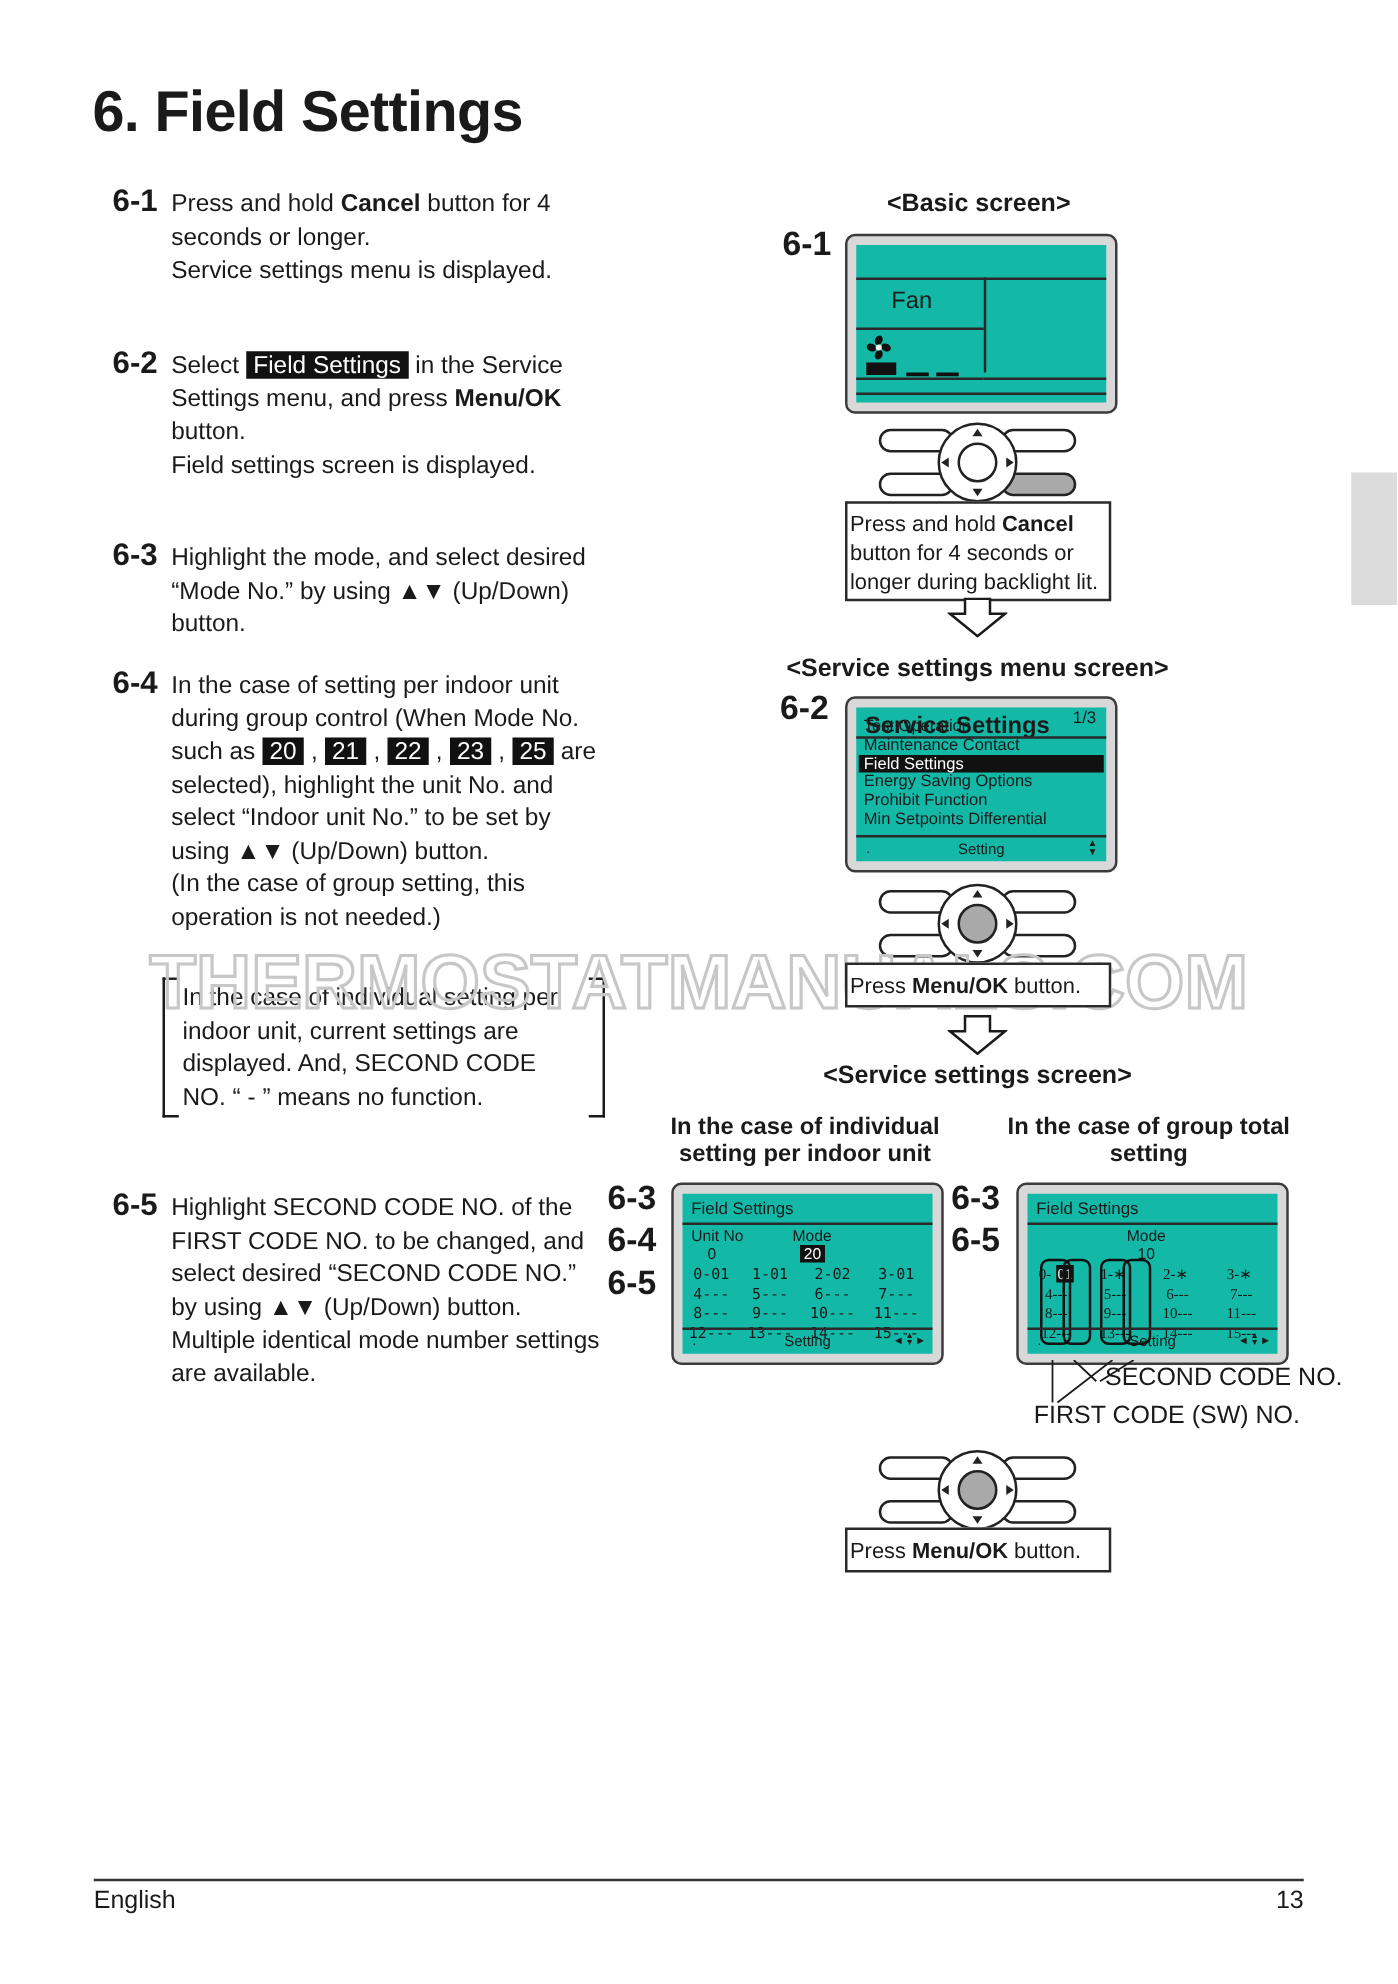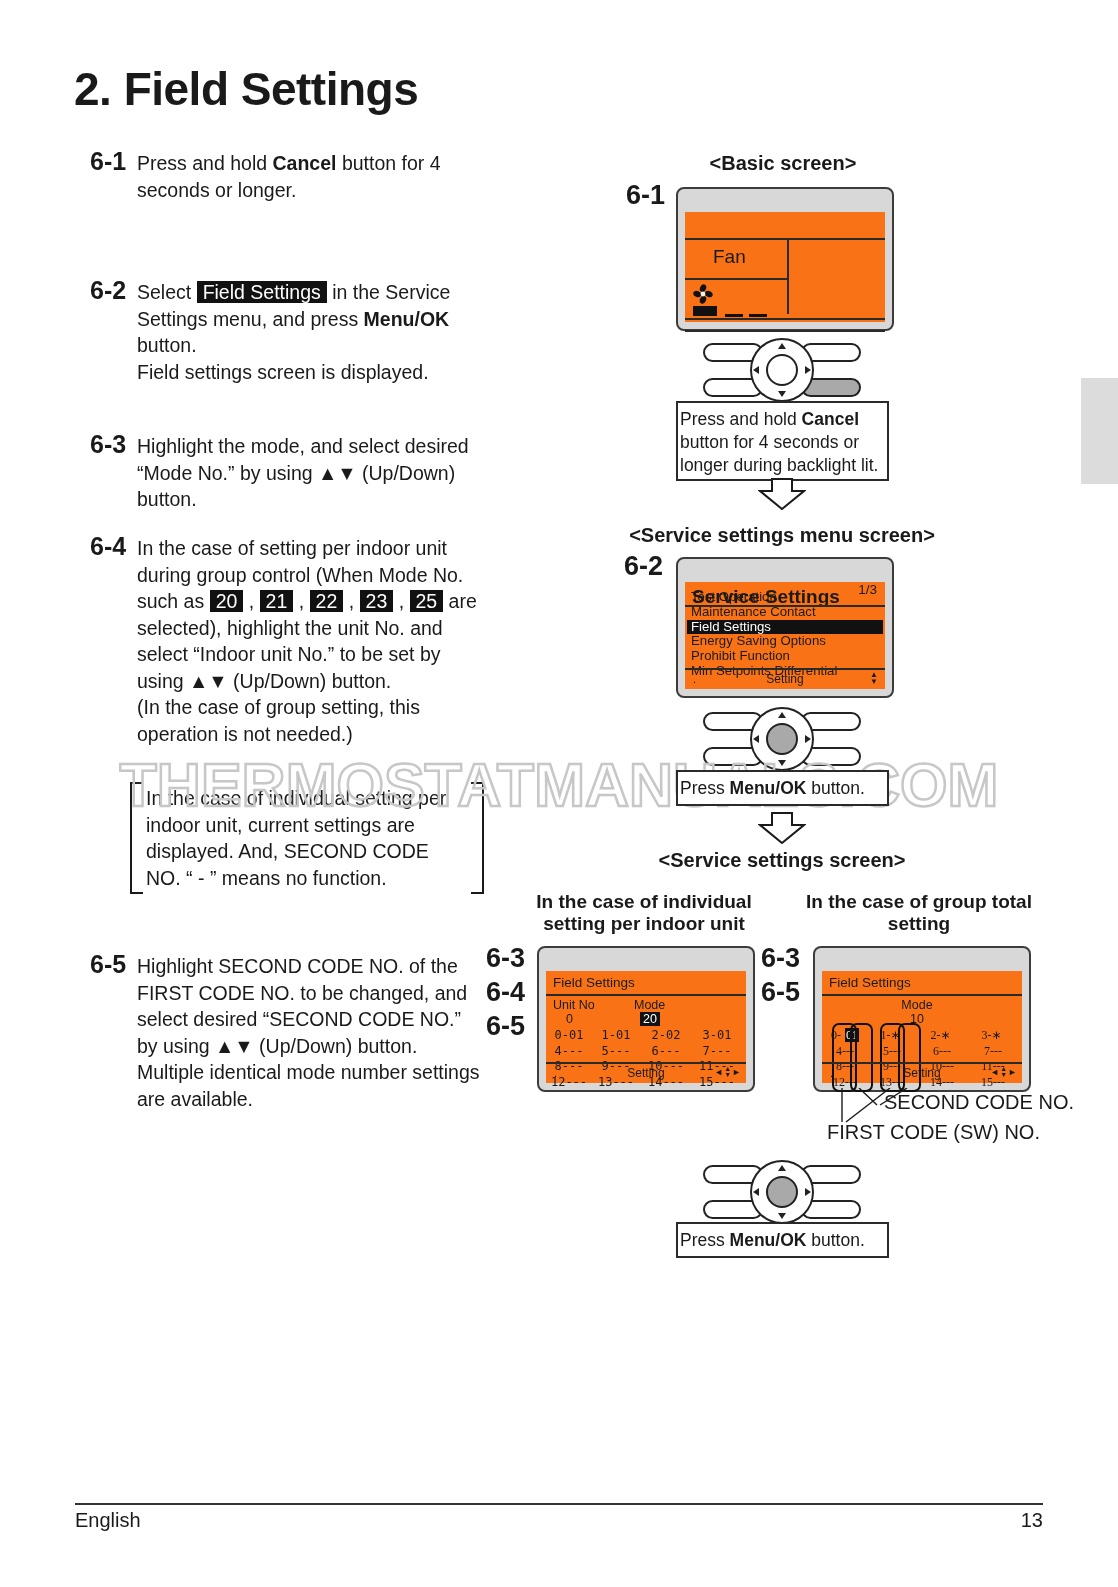--- a/index.html
+++ b/index.html
@@ -16,21 +16,21 @@
   .note{position:absolute;left:130px;width:322px;font-size:19.5px;line-height:26.5px;padding:3px 16px;}
   .note::before,.note::after{content:"";position:absolute;top:0;bottom:0;width:11px;
       border-top:2.5px solid #1a1a1a;border-bottom:2.5px solid #1a1a1a;}
   .note::before{left:0;border-left:2.5px solid #1a1a1a;}
   .note::after{right:0;border-right:2.5px solid #1a1a1a;}
   .note p{margin:0;}
   
   .dhead{position:absolute;font-size:20px;font-weight:bold;text-align:center;}
   .bignum{position:absolute;font-size:27px;font-weight:bold;}
   .screen{position:absolute;width:214px;background:#d8d8d8;border:2px solid #3c3c3c;border-radius:8px;}
-  .screen-inner{position:absolute;left:7px;top:7px;right:7px;bottom:7px;background:#f97316;margin-top:16px;}
+  .screen-inner{position:absolute;left:7px;top:7px;right:7px;bottom:7px;background:#14b8a6;}
   .hline{position:absolute;height:1.6px;background:#2a2a2a;}
   .vline{position:absolute;width:1.6px;background:#2a2a2a;}
   .scr-txt{position:absolute;font-size:13px;}
   .instr{position:absolute;width:213px;border:2px solid #2a2a2a;background:#fff;
          font-size:17.5px;line-height:23px;padding:5px 2px;box-sizing:border-box;}
   .menu-item{padding:0 0 0 6px;height:14.8px;font-size:13.2px;line-height:14.6px;white-space:nowrap;}
   .menu-item.sel{background:#111;color:#fff;margin:0 2px;padding-left:4px;}
   .bar{position:absolute;left:0;right:0;bottom:2px;height:17px;font-size:12px;}
   .bar .dot{position:absolute;left:8px;bottom:2px;font-size:11px;}
   .bar .mid{position:absolute;left:0;right:0;text-align:center;top:2px;}
@@ -54,26 +54,27 @@
 </style>
 </head>
 <body>
 
 <div id="page">
 
   <div id="watermark">THERMOSTATMANUALS.COM</div>
 
   <div id="side-tab"></div>
 
-  <div class="abs" id="title">2. Field Settings</div>
+  <div class="abs" id="title">6. Field Settings</div>
 
   <div class="step" style="top:150px;">
     <span class="num">6-1</span>
     <div class="body">
       <div><span>Press and hold </span><span class="b">Cancel</span><span> button for 4 seconds or longer.</span></div>
+      <div><span>Service settings menu is displayed.</span></div>
     </div>
   </div>
 
   <div class="step" style="top:279px;">
     <span class="num">6-2</span>
     <div class="body">
       <div><span>Select </span><span class="inv">Field Settings</span><span> in the Service Settings menu, and press </span><span class="b">Menu/OK</span><span> button.</span></div>
       <div><span>Field settings screen is displayed.</span></div>
     </div>
   </div>

